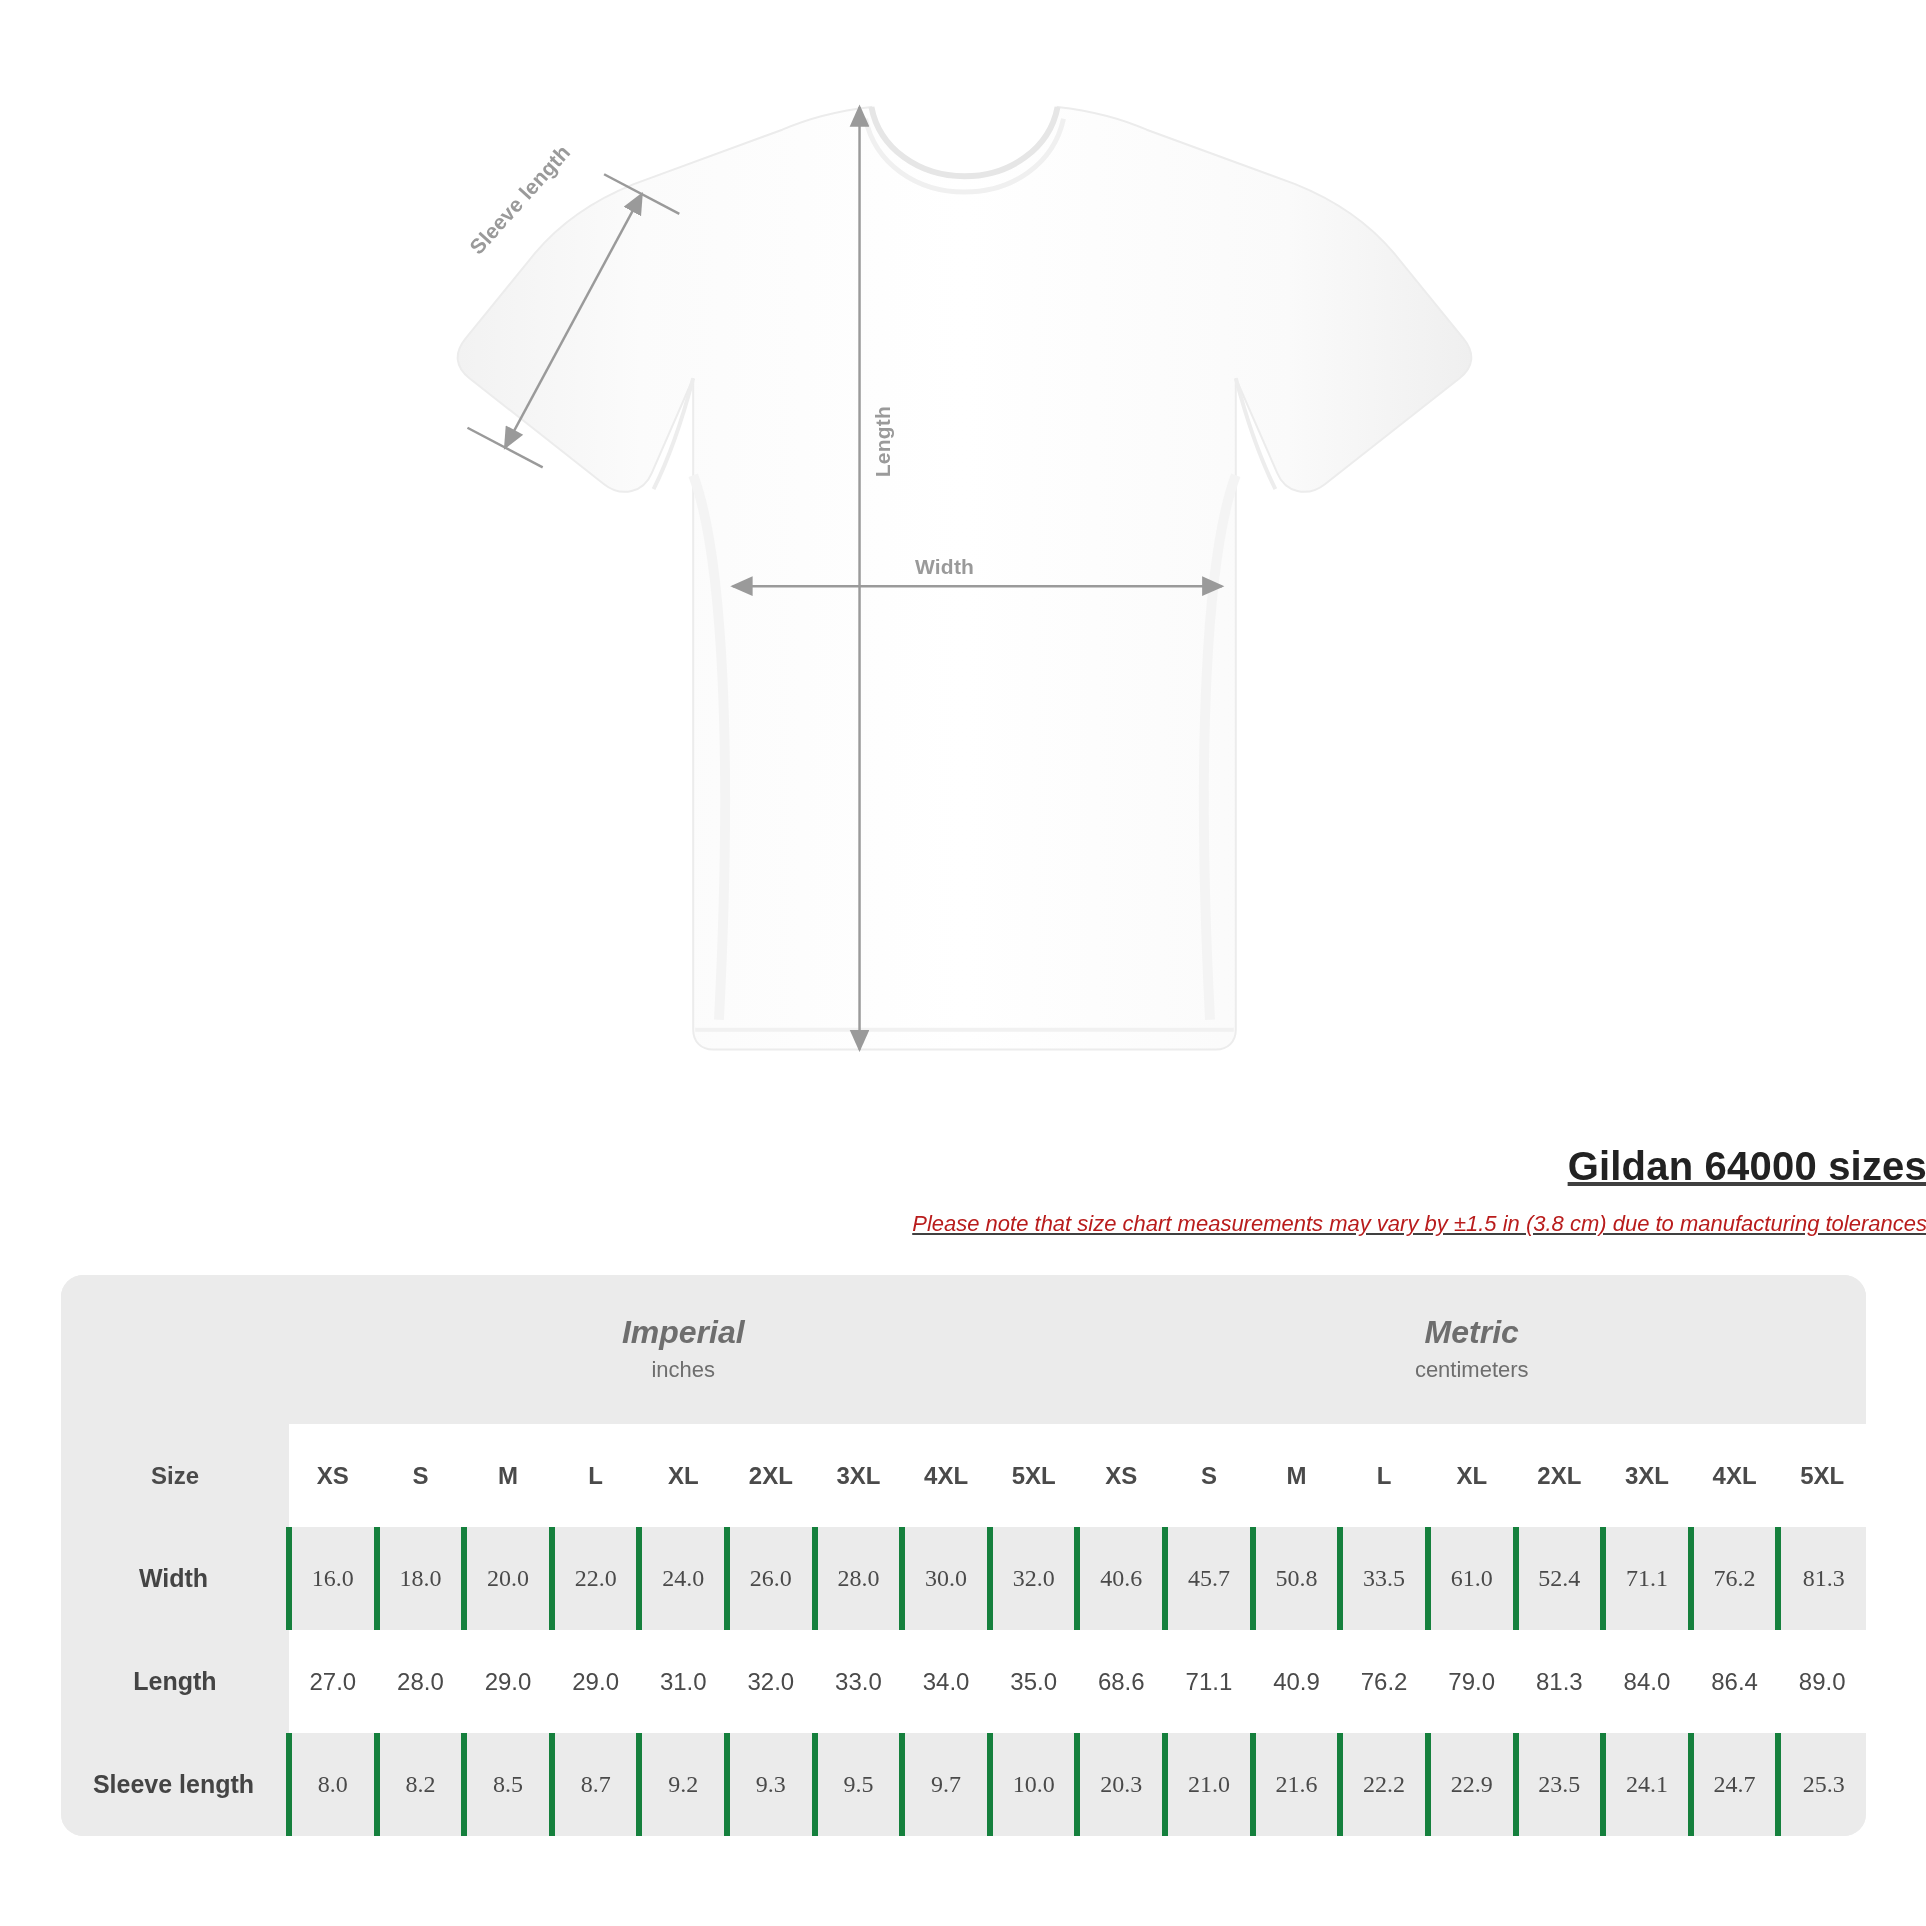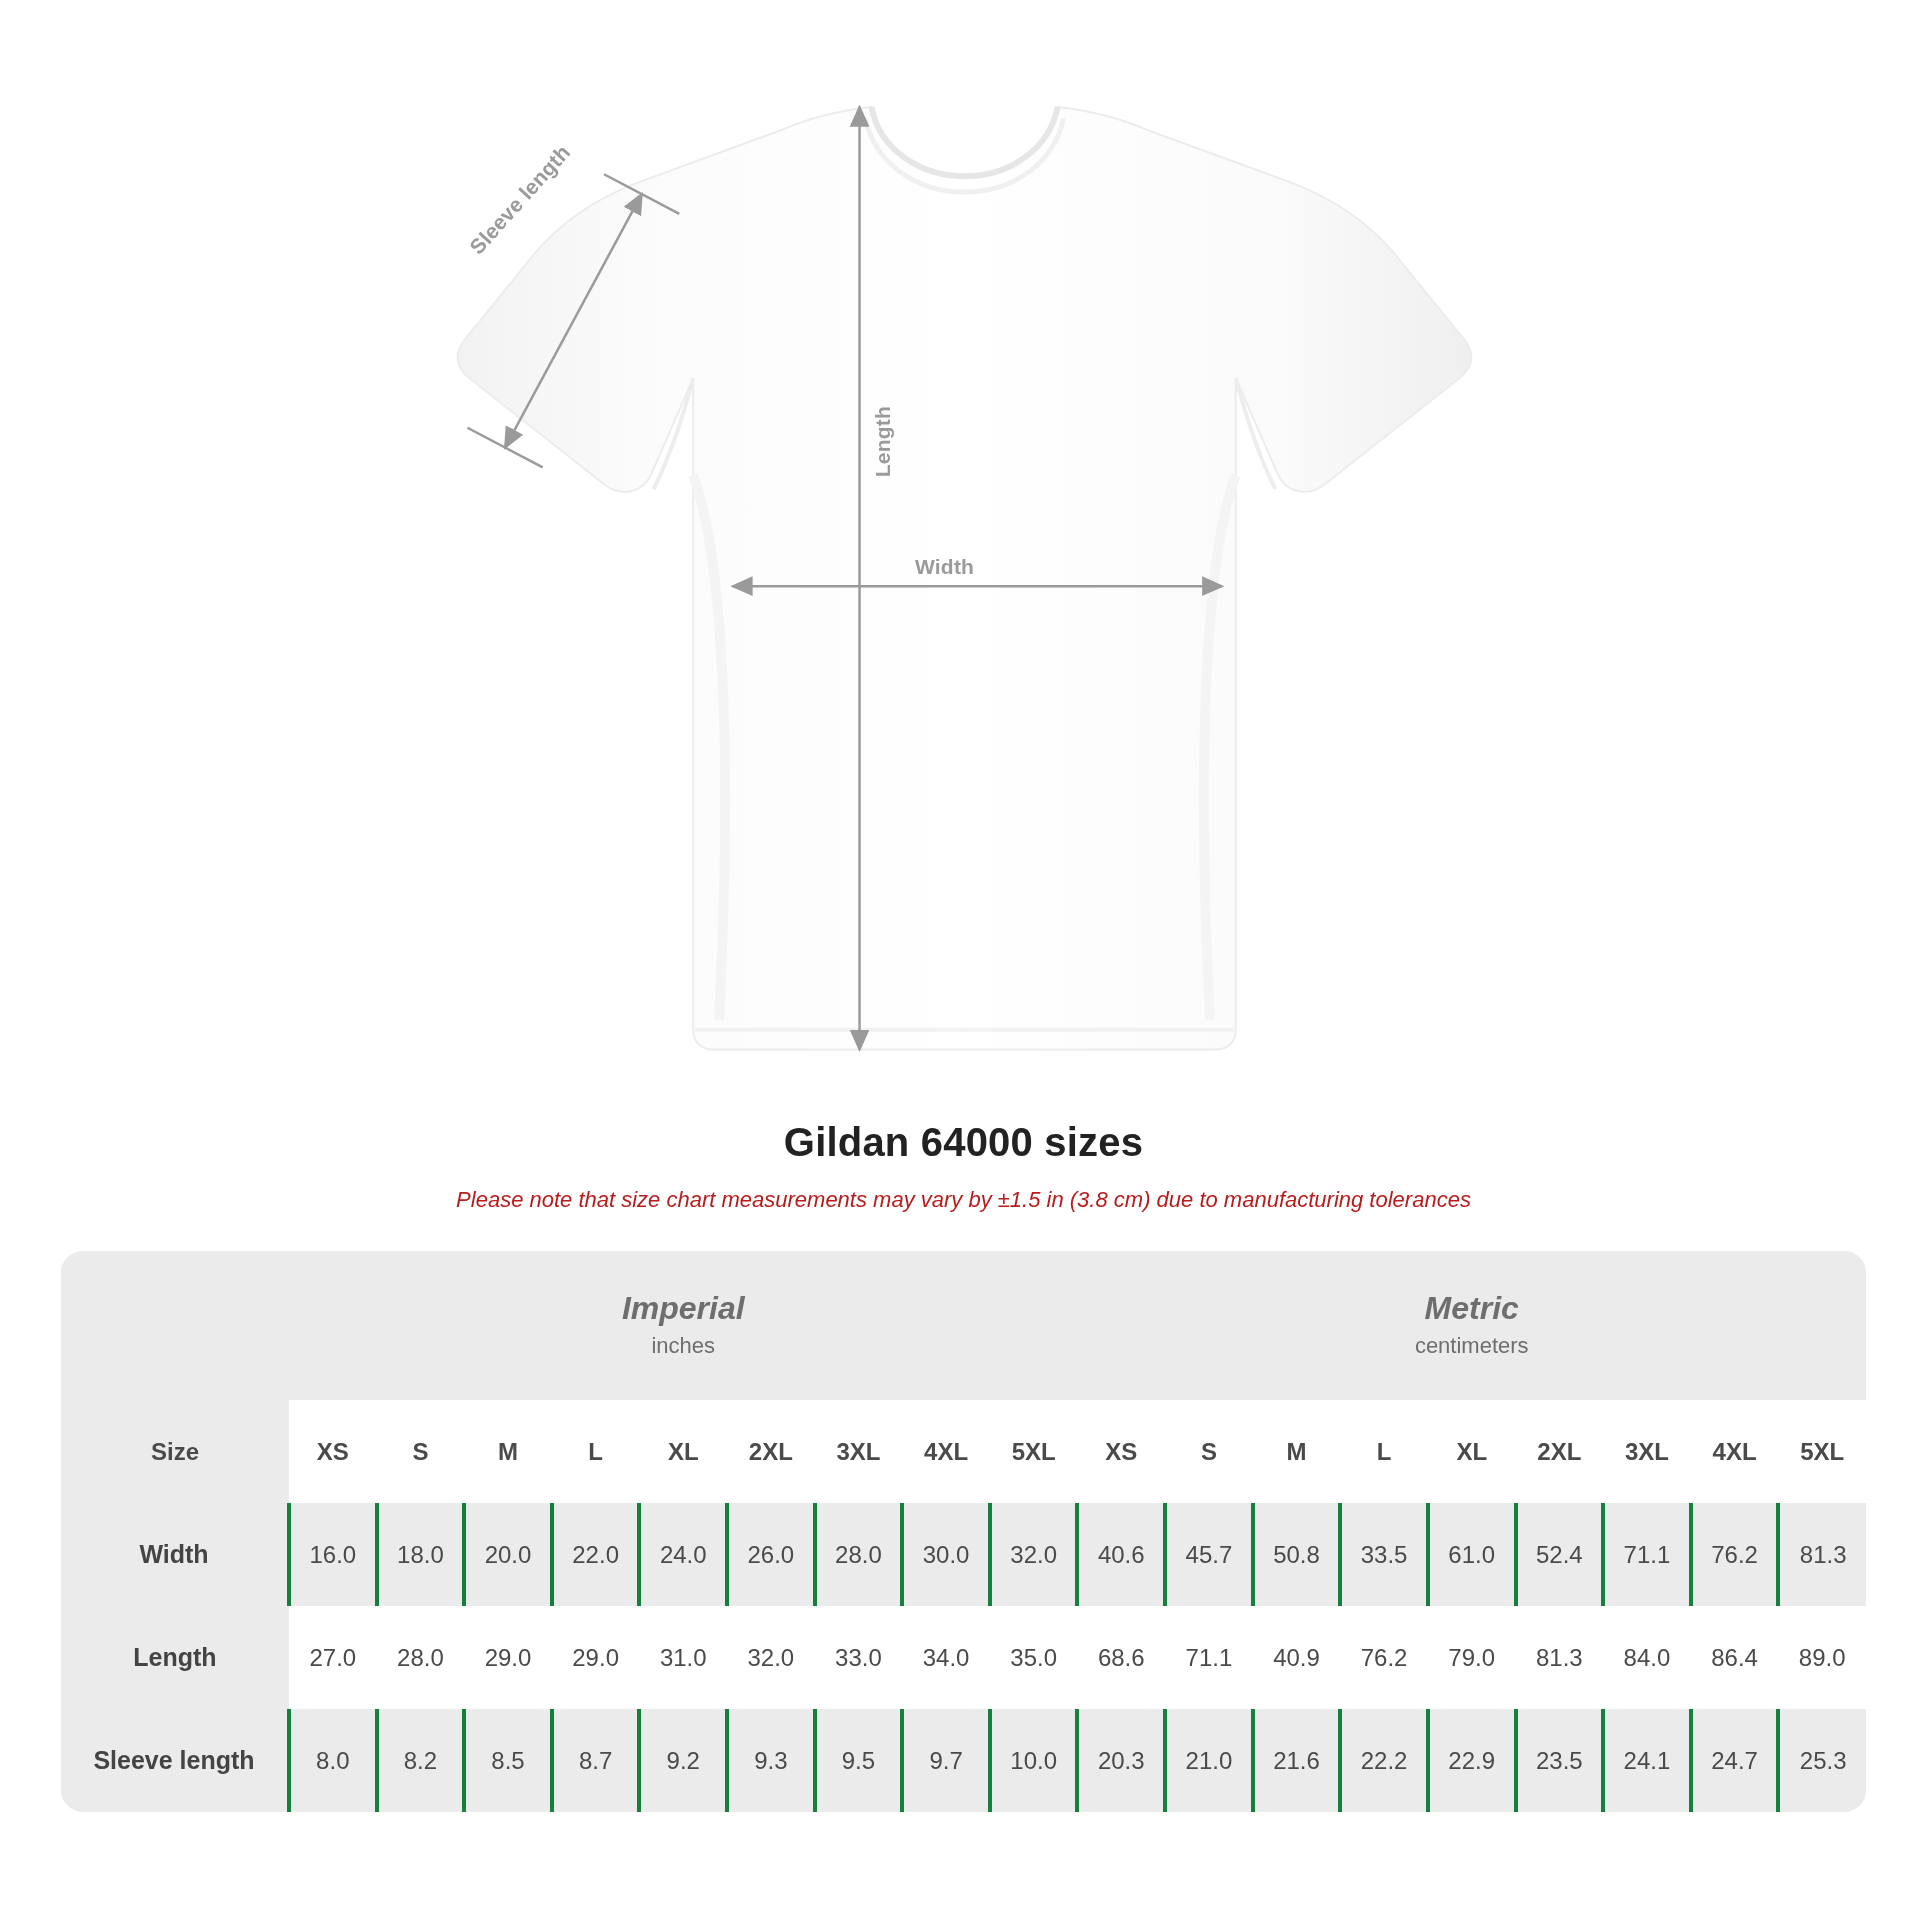--- a/index.html
+++ b/index.html
@@ -43,22 +43,23 @@
     transform: rotate(180deg);
   }
   .dim-label.sleeve-label {
     left: 465px; top: 243px;
     transform: rotate(-48deg);
     transform-origin: left top;
   }
 
   
   .title-block {
-    text-align: center;
-    margin-top: 16px;
+    text-align: right;
+    margin-top: 40px;
+    text-decoration: underline;
   }
   .chart-title {
     font-size: 40px;
     font-weight: bold;
     color: #222222;
     letter-spacing: 0.2px;
   }
   .chart-note {
     margin-top: 22px;
     font-size: 22px;
@@ -123,21 +124,21 @@
   .data-row td.rowhead {
     font-weight: bold;
     font-size: 25px;
     color: #444444;
     background: #ebebeb;
   }
   .data-row.plain td.rowhead { background: #ebebeb; }
   td.cell {
     border-left: 1px solid #e2e2e2;
   }
-  .data-row.shade td.cell { border-left: 4px solid #15803d; }
+  .data-row.shade td.cell { border-left: 6px solid #15803d; font-family: Liberation Serif, serif; }
   td.rowhead { width: 228px; }
 </style>
 </head>
 <body>
 
 <div class="illustration">
   <svg class="shirt-svg" width="1927" height="1104" viewBox="0 0 1946 1115">
     <defs>
       <linearGradient id="shirtShade" x1="0" y1="0" x2="1" y2="0">
         <stop offset="0%" stop-color="#f2f2f2"></stop>

